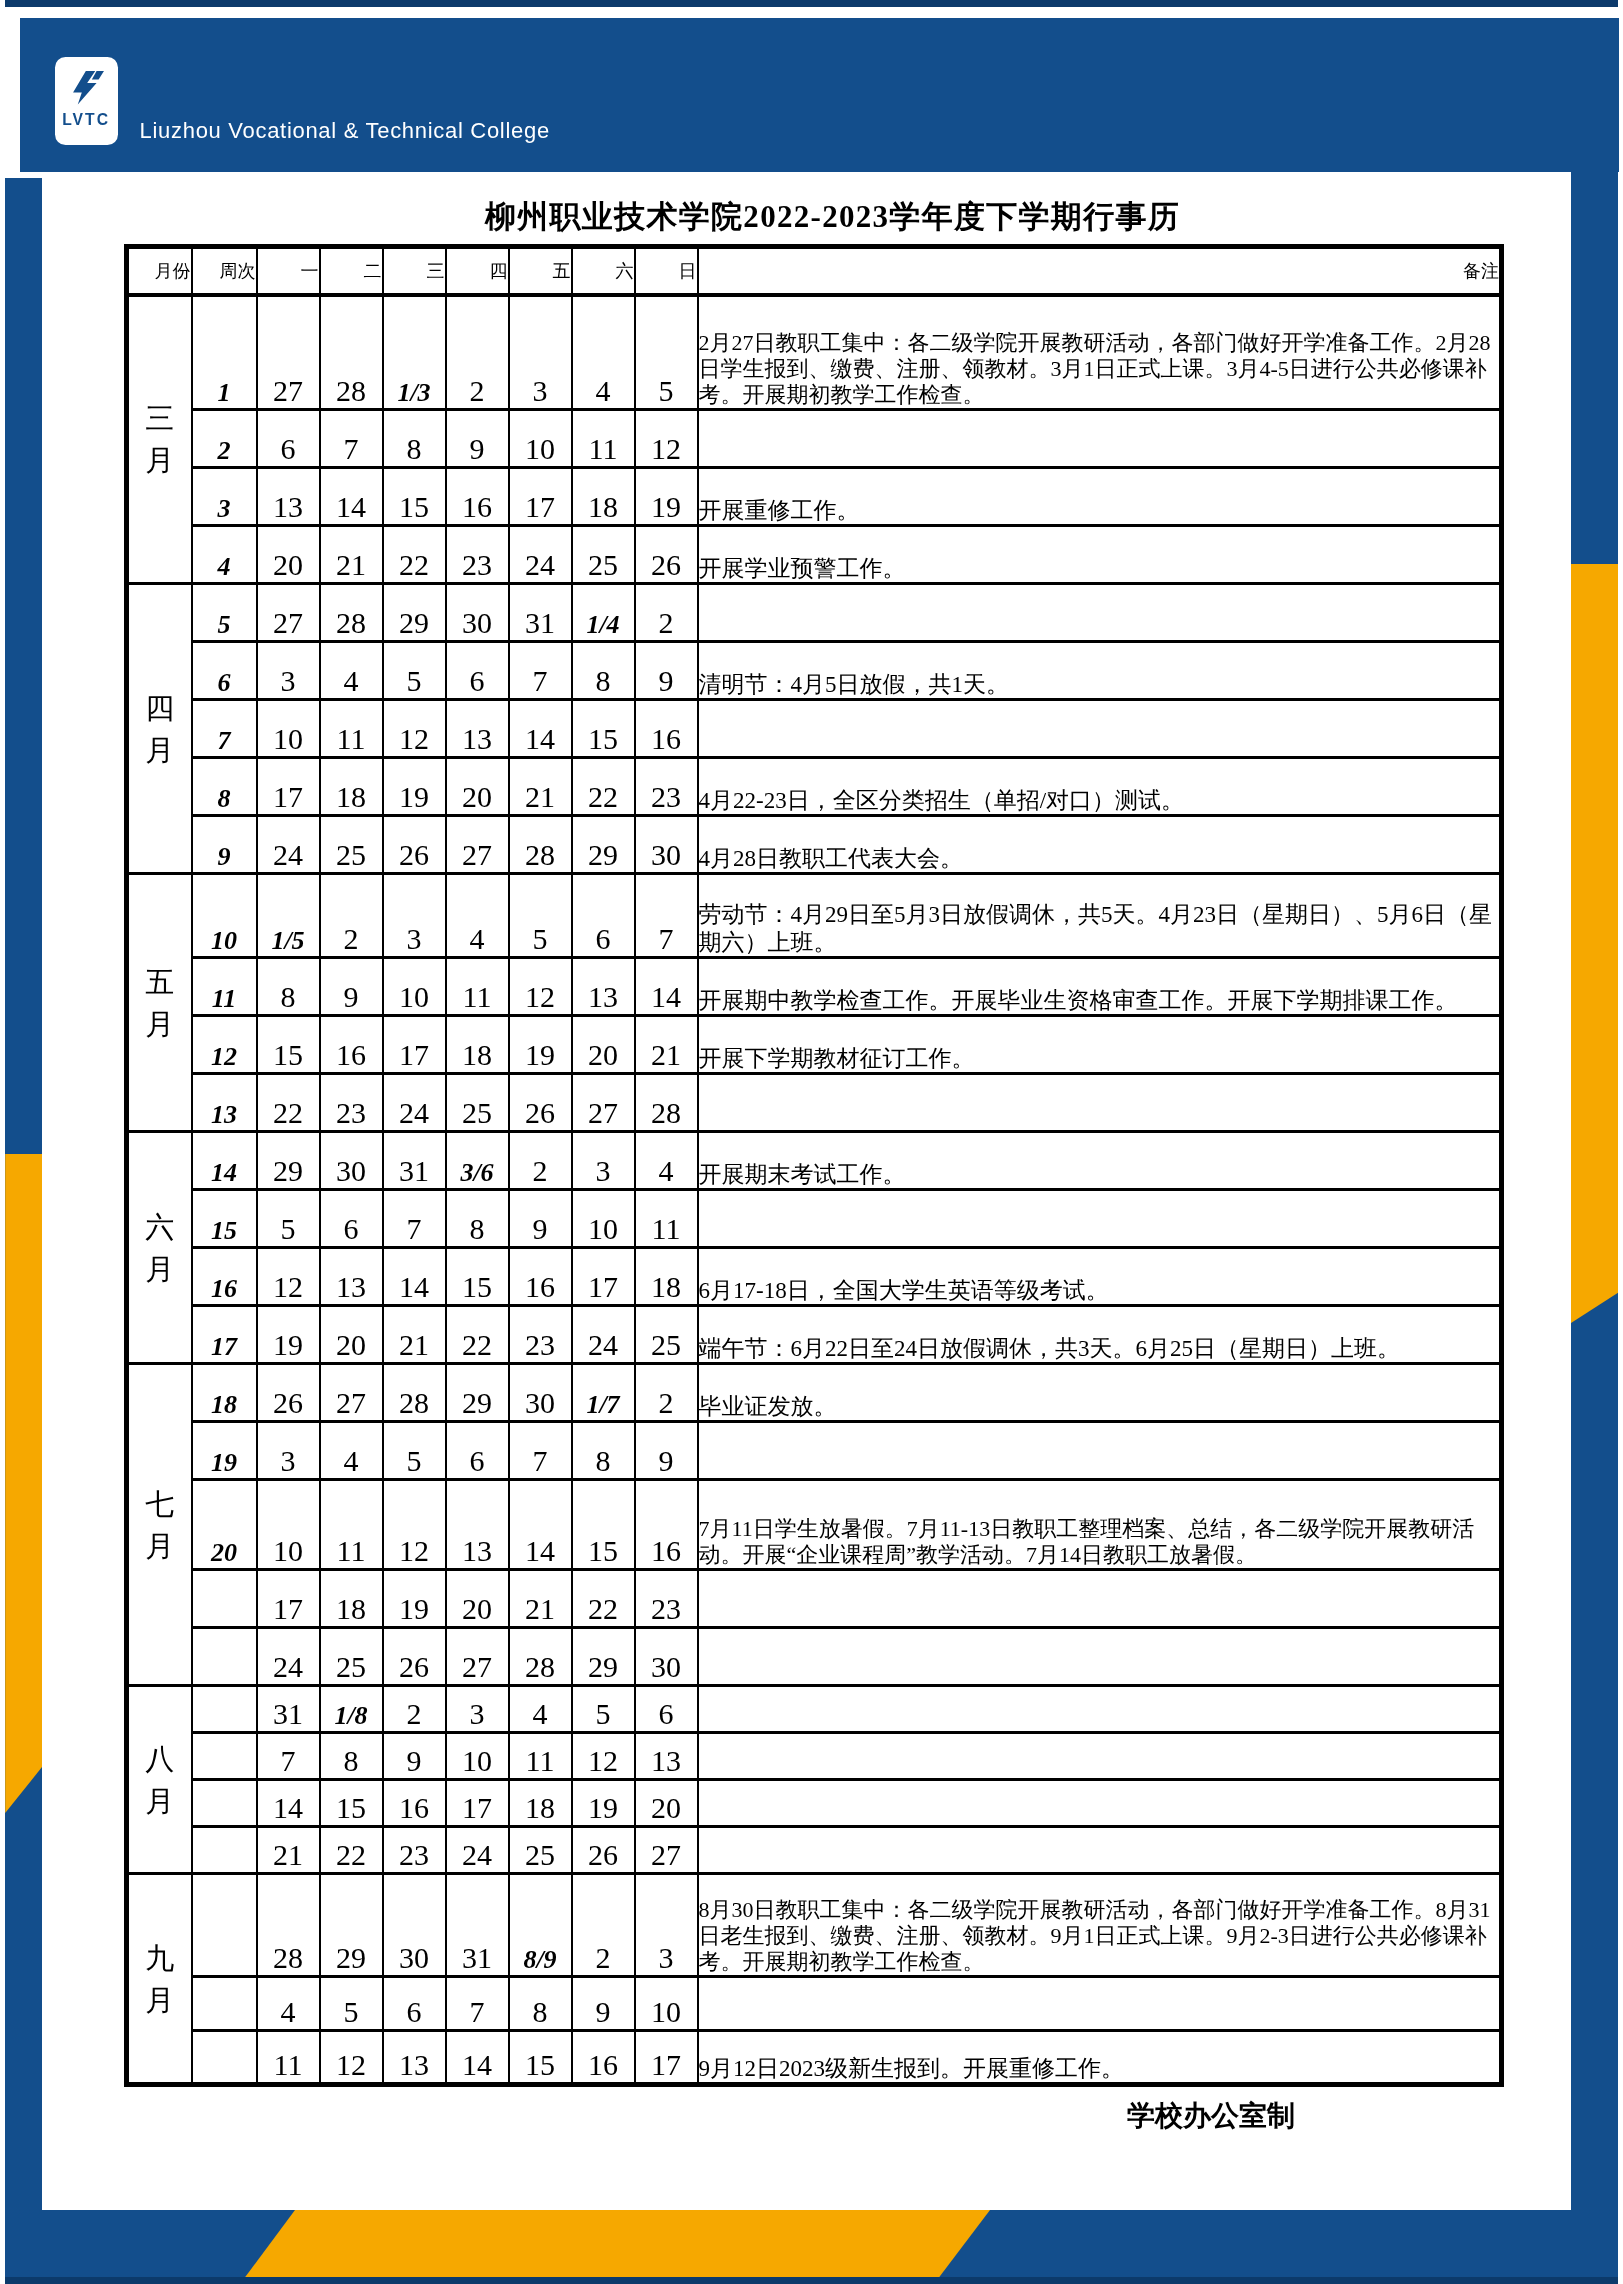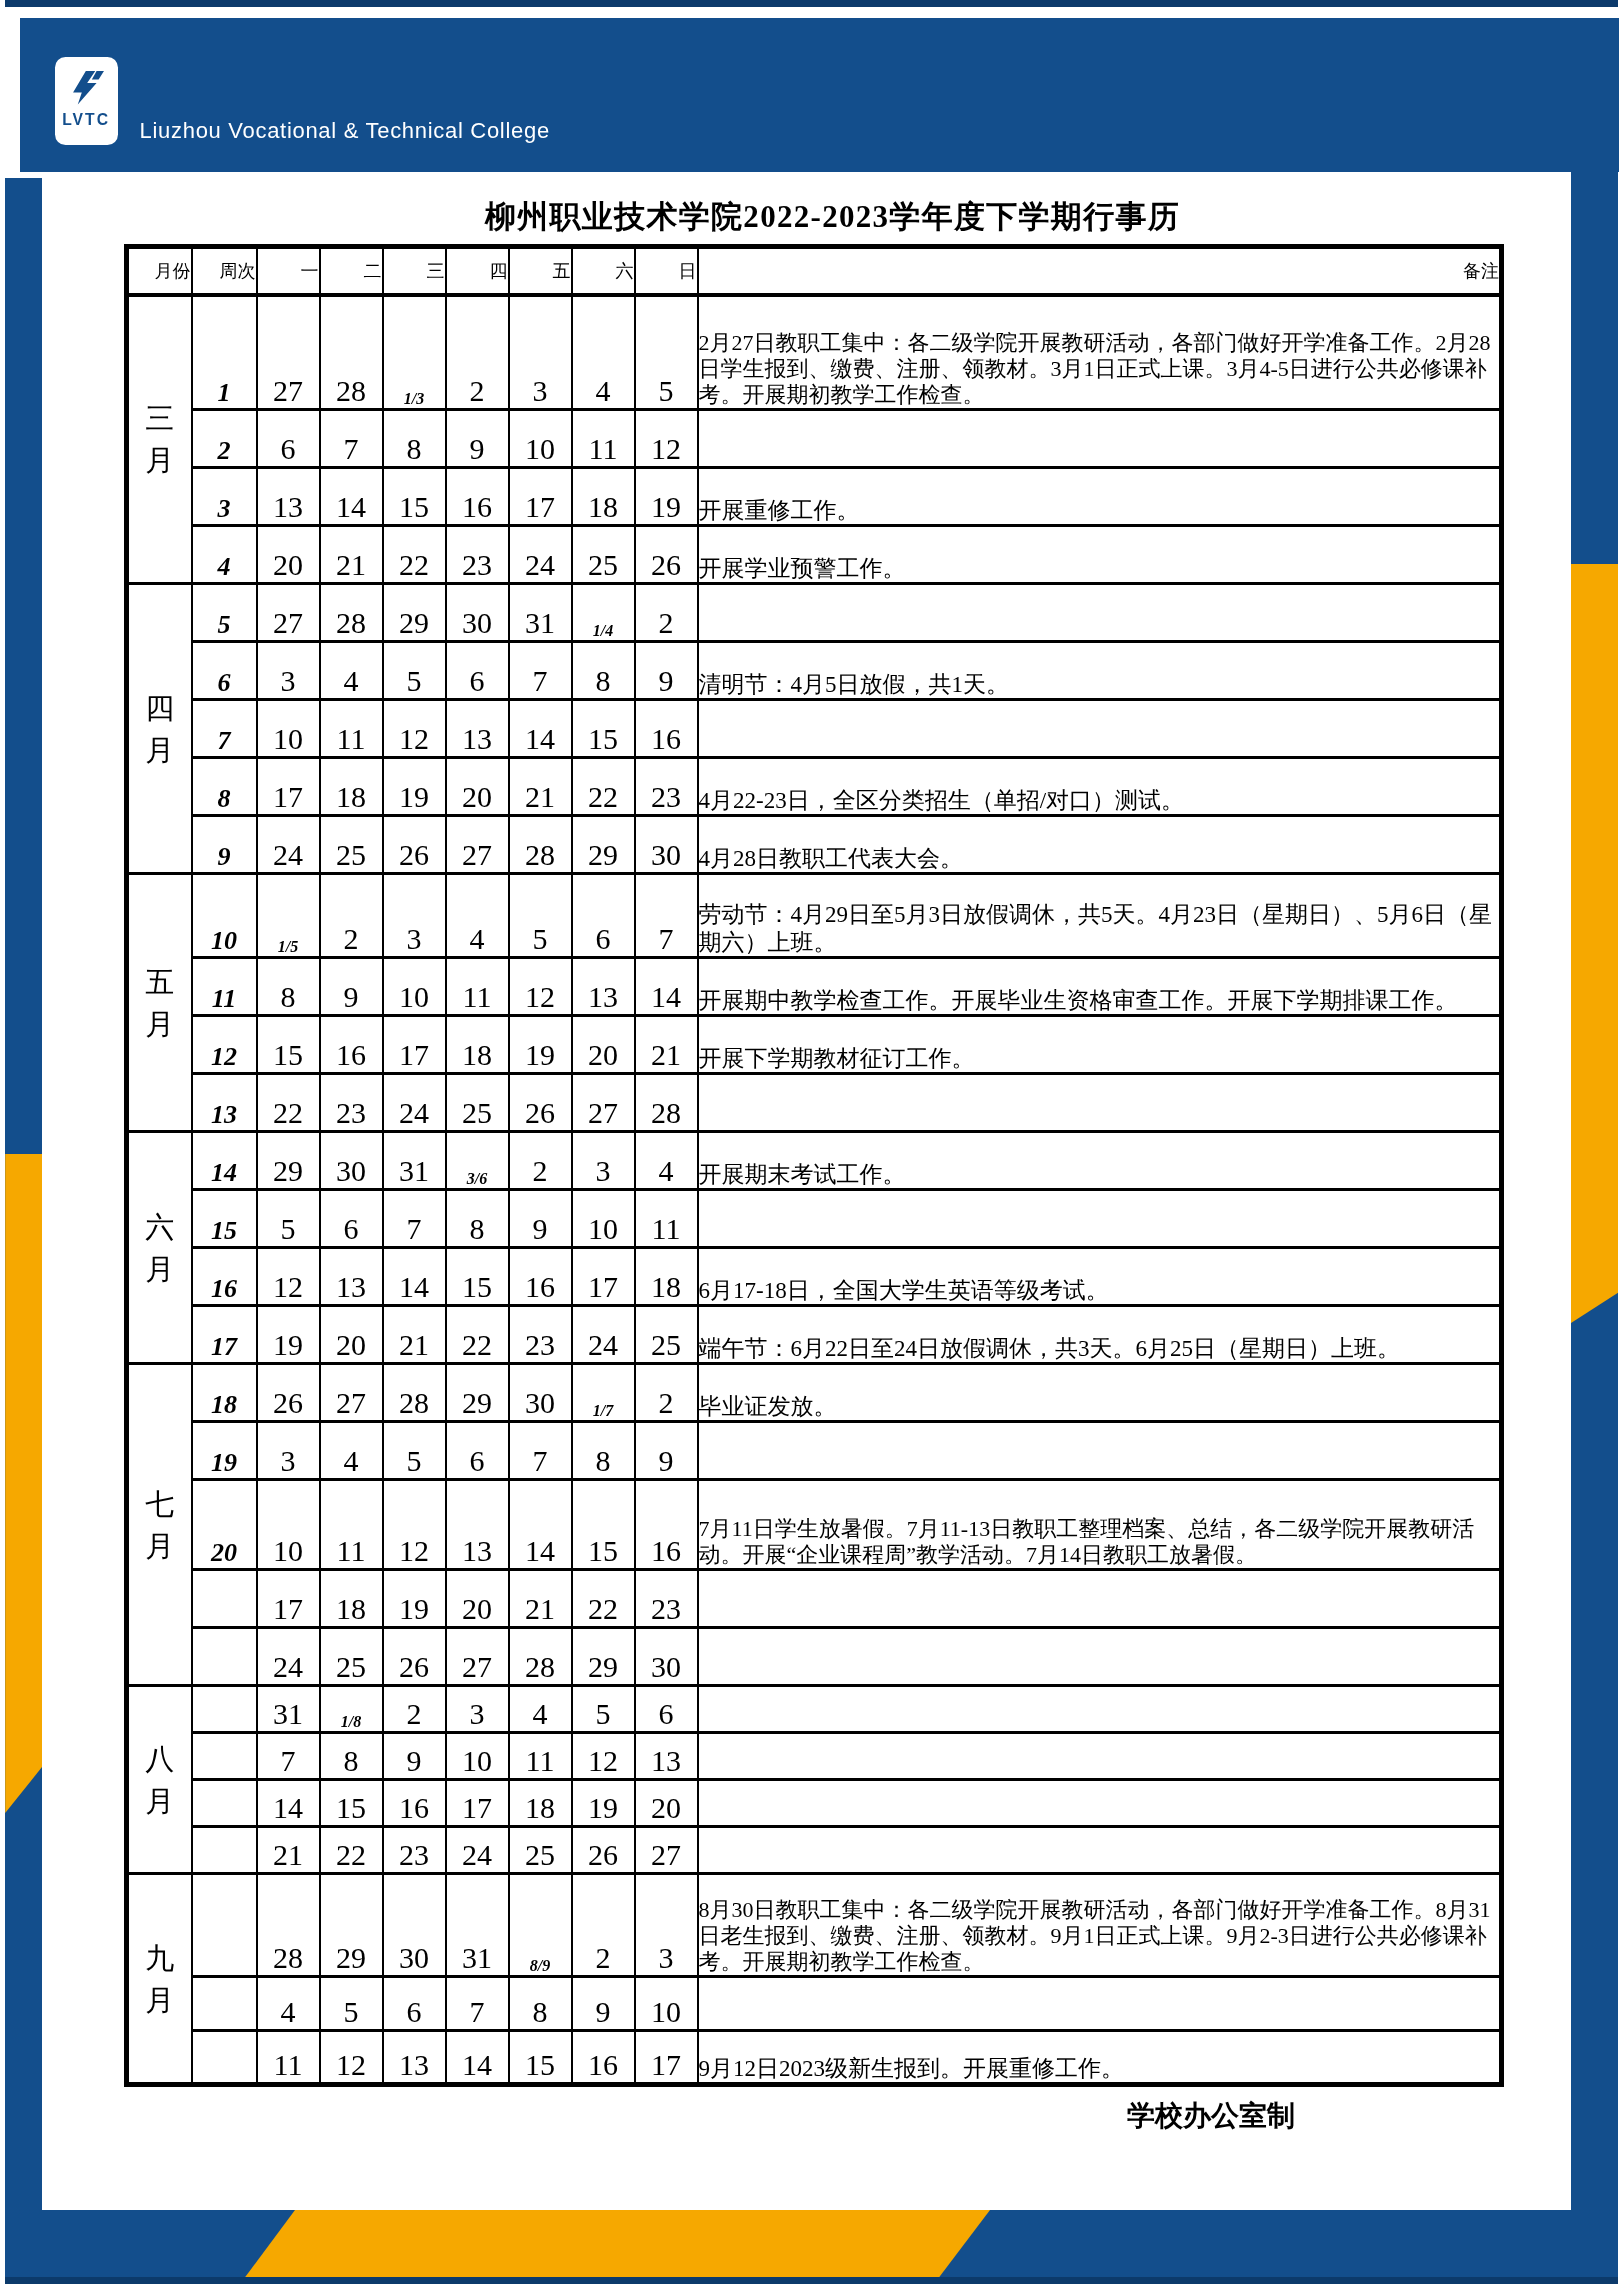--- a/index.html
+++ b/index.html
@@ -69,21 +69,21 @@
   table.cal th, table.cal td { border:2px solid #000; padding:0; }
   table.cal th { border-bottom:4.6px solid #000; font-size:18px; font-weight:normal; text-align:right; }
   table.cal td { border-top:3.9px solid #000; border-bottom:3.9px solid #000; }
   td.month-cell { text-align:center; vertical-align:middle; }
   td.month-cell .mchar { font-size:29px; line-height:42px; }
   td.week-cell {
     text-align:center; vertical-align:bottom; font-size:26px; font-weight:bold;
     font-style:italic; padding-bottom:9.2px;
   }
   td.day-cell { text-align:center; vertical-align:bottom; font-size:30px; padding-bottom:7.9px; }
-  td.day-cell.frac { font-style:italic; font-weight:bold; font-size:16px; }
+  td.day-cell.frac { font-style:italic; font-weight:bold; font-size:26px; }
   td.note-cell {
     vertical-align:bottom; font-size:23px; line-height:27.5px; text-align:left;
     padding:2.6px 7.9px 5.2px 6.5px;
   }
   td.note-cell.big { line-height:26px; font-size:22px; padding-top:3.9px; }
 </style>
 </head>
 <body>
 
 <div class="page">

